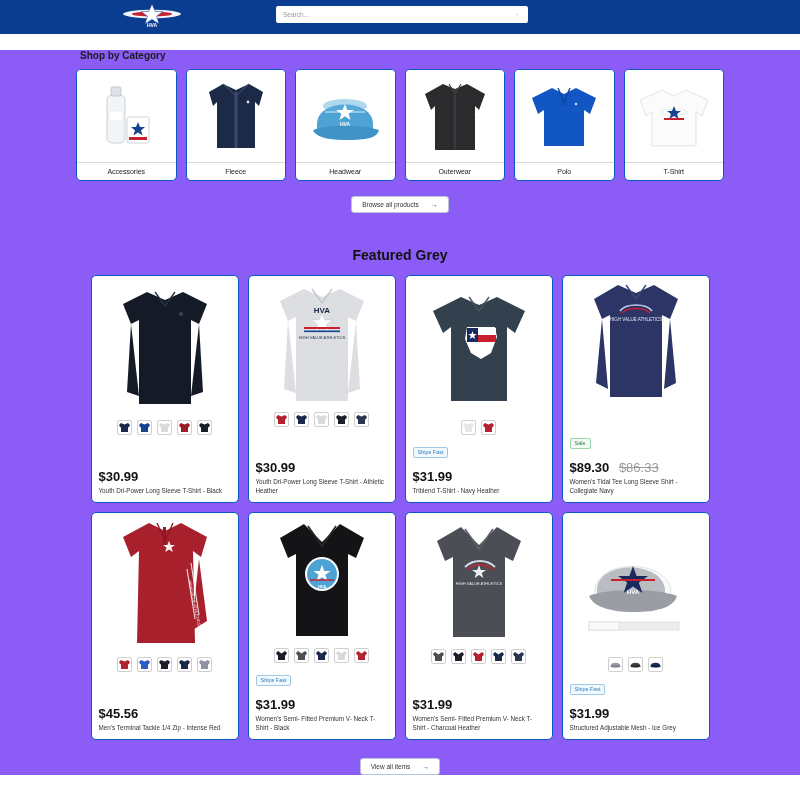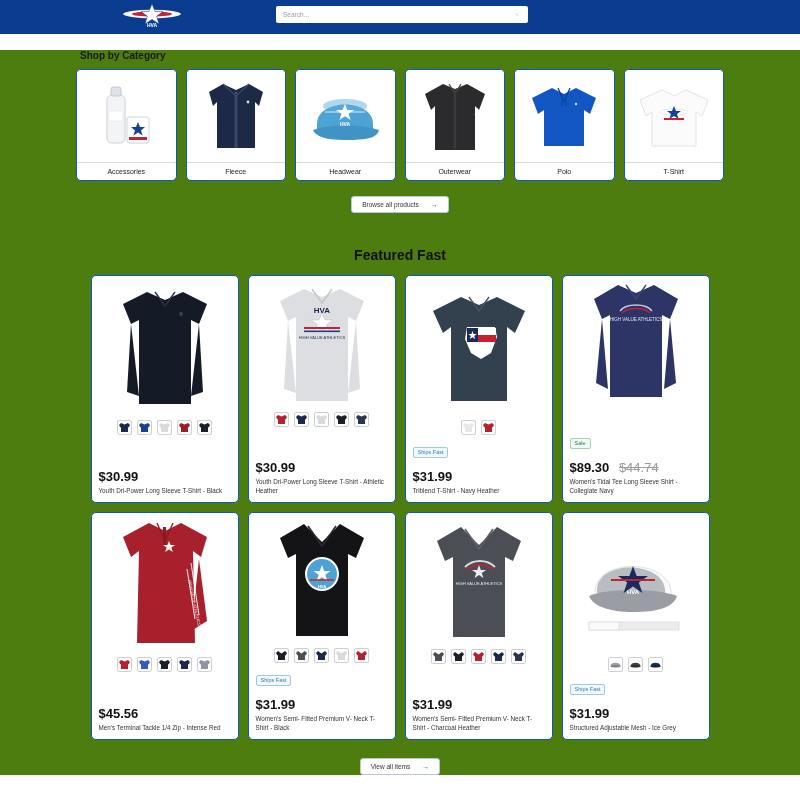--- a/index.html
+++ b/index.html
@@ -52,21 +52,21 @@
   .search-input::placeholder { color: #9a9a9a; }
   .search-btn {
     width: 14px; height: 14px;
     display: flex; align-items: center; justify-content: center;
     background: transparent; border: none; cursor: pointer;
     color: #4a6fa5;
   }
 
   
   .page {
-    background: #4d7c0f;
+    background: #8b5cf6;
     padding: 0;
   }
 
   .section-title-left {
     font-size: 10px;
     font-weight: bold;
     color: #1b1b1b;
     margin: 16px 0 8px 80px;
   }
 
@@ -319,21 +319,21 @@
     </div>
   </div>
 
   <div class="browse-wrap">
     <button class="pill-btn">
       <span>Browse all products</span>
       <span class="arrow">→</span>
     </button>
   </div>
 
-  <div class="featured-title">Featured Fast</div>
+  <div class="featured-title">Featured Grey</div>
 
   <div class="grid">
 
     <div class="prod-card">
       <div class="prod-img">
         <svg width="124" height="138" viewBox="0 0 124 138">
           <path d="M44 12 L62 20 L80 12 L104 24 L96 44 L88 40 L88 124 L36 124 L36 40 L28 44 L20 24 Z" fill="#141a26"></path>
           <path d="M52 12 L62 26 L72 12" fill="none" stroke="#2a3140" stroke-width="1.4"></path>
           <path d="M28 44 L24 112 L36 116" fill="#141a26"></path>
           <path d="M96 44 L100 112 L88 116" fill="#141a26"></path>
@@ -462,21 +462,21 @@
           <path d="M48 42 C54 36, 70 36, 76 42" fill="none" stroke="#c8202e" stroke-width="1.4"></path>
           <text x="62" y="50" font-size="4.5" fill="#dfe4f2" text-anchor="middle" font-family="Liberation Sans, sans-serif">HIGH VALUE ATHLETICS</text>
         </svg>
       </div>
       <div class="swatches"></div>
       <div class="badge-row">
         <span class="badge sale">Sale</span>
       </div>
       <div class="price">
         <span>$89.30</span>
-        <span class="old">$44.74</span>
+        <span class="old">$86.33</span>
       </div>
       <div class="pname">Women's Tidal Tee Long Sleeve Shirt - Collegiate Navy</div>
     </div>
 
     <div class="prod-card">
       <div class="prod-img">
         <svg width="124" height="150" viewBox="0 0 124 150">
           <path d="M46 12 L62 20 L78 12 L104 26 L98 46 L90 40 L92 132 L34 132 L36 40 L28 46 L20 26 Z" fill="#a8202c"></path>
           <path d="M54 12 L62 30 L70 12" fill="none" stroke="#8c1a24" stroke-width="1.4"></path>
           <rect x="60" y="16" width="3" height="18" fill="#8c1a24"></rect>

